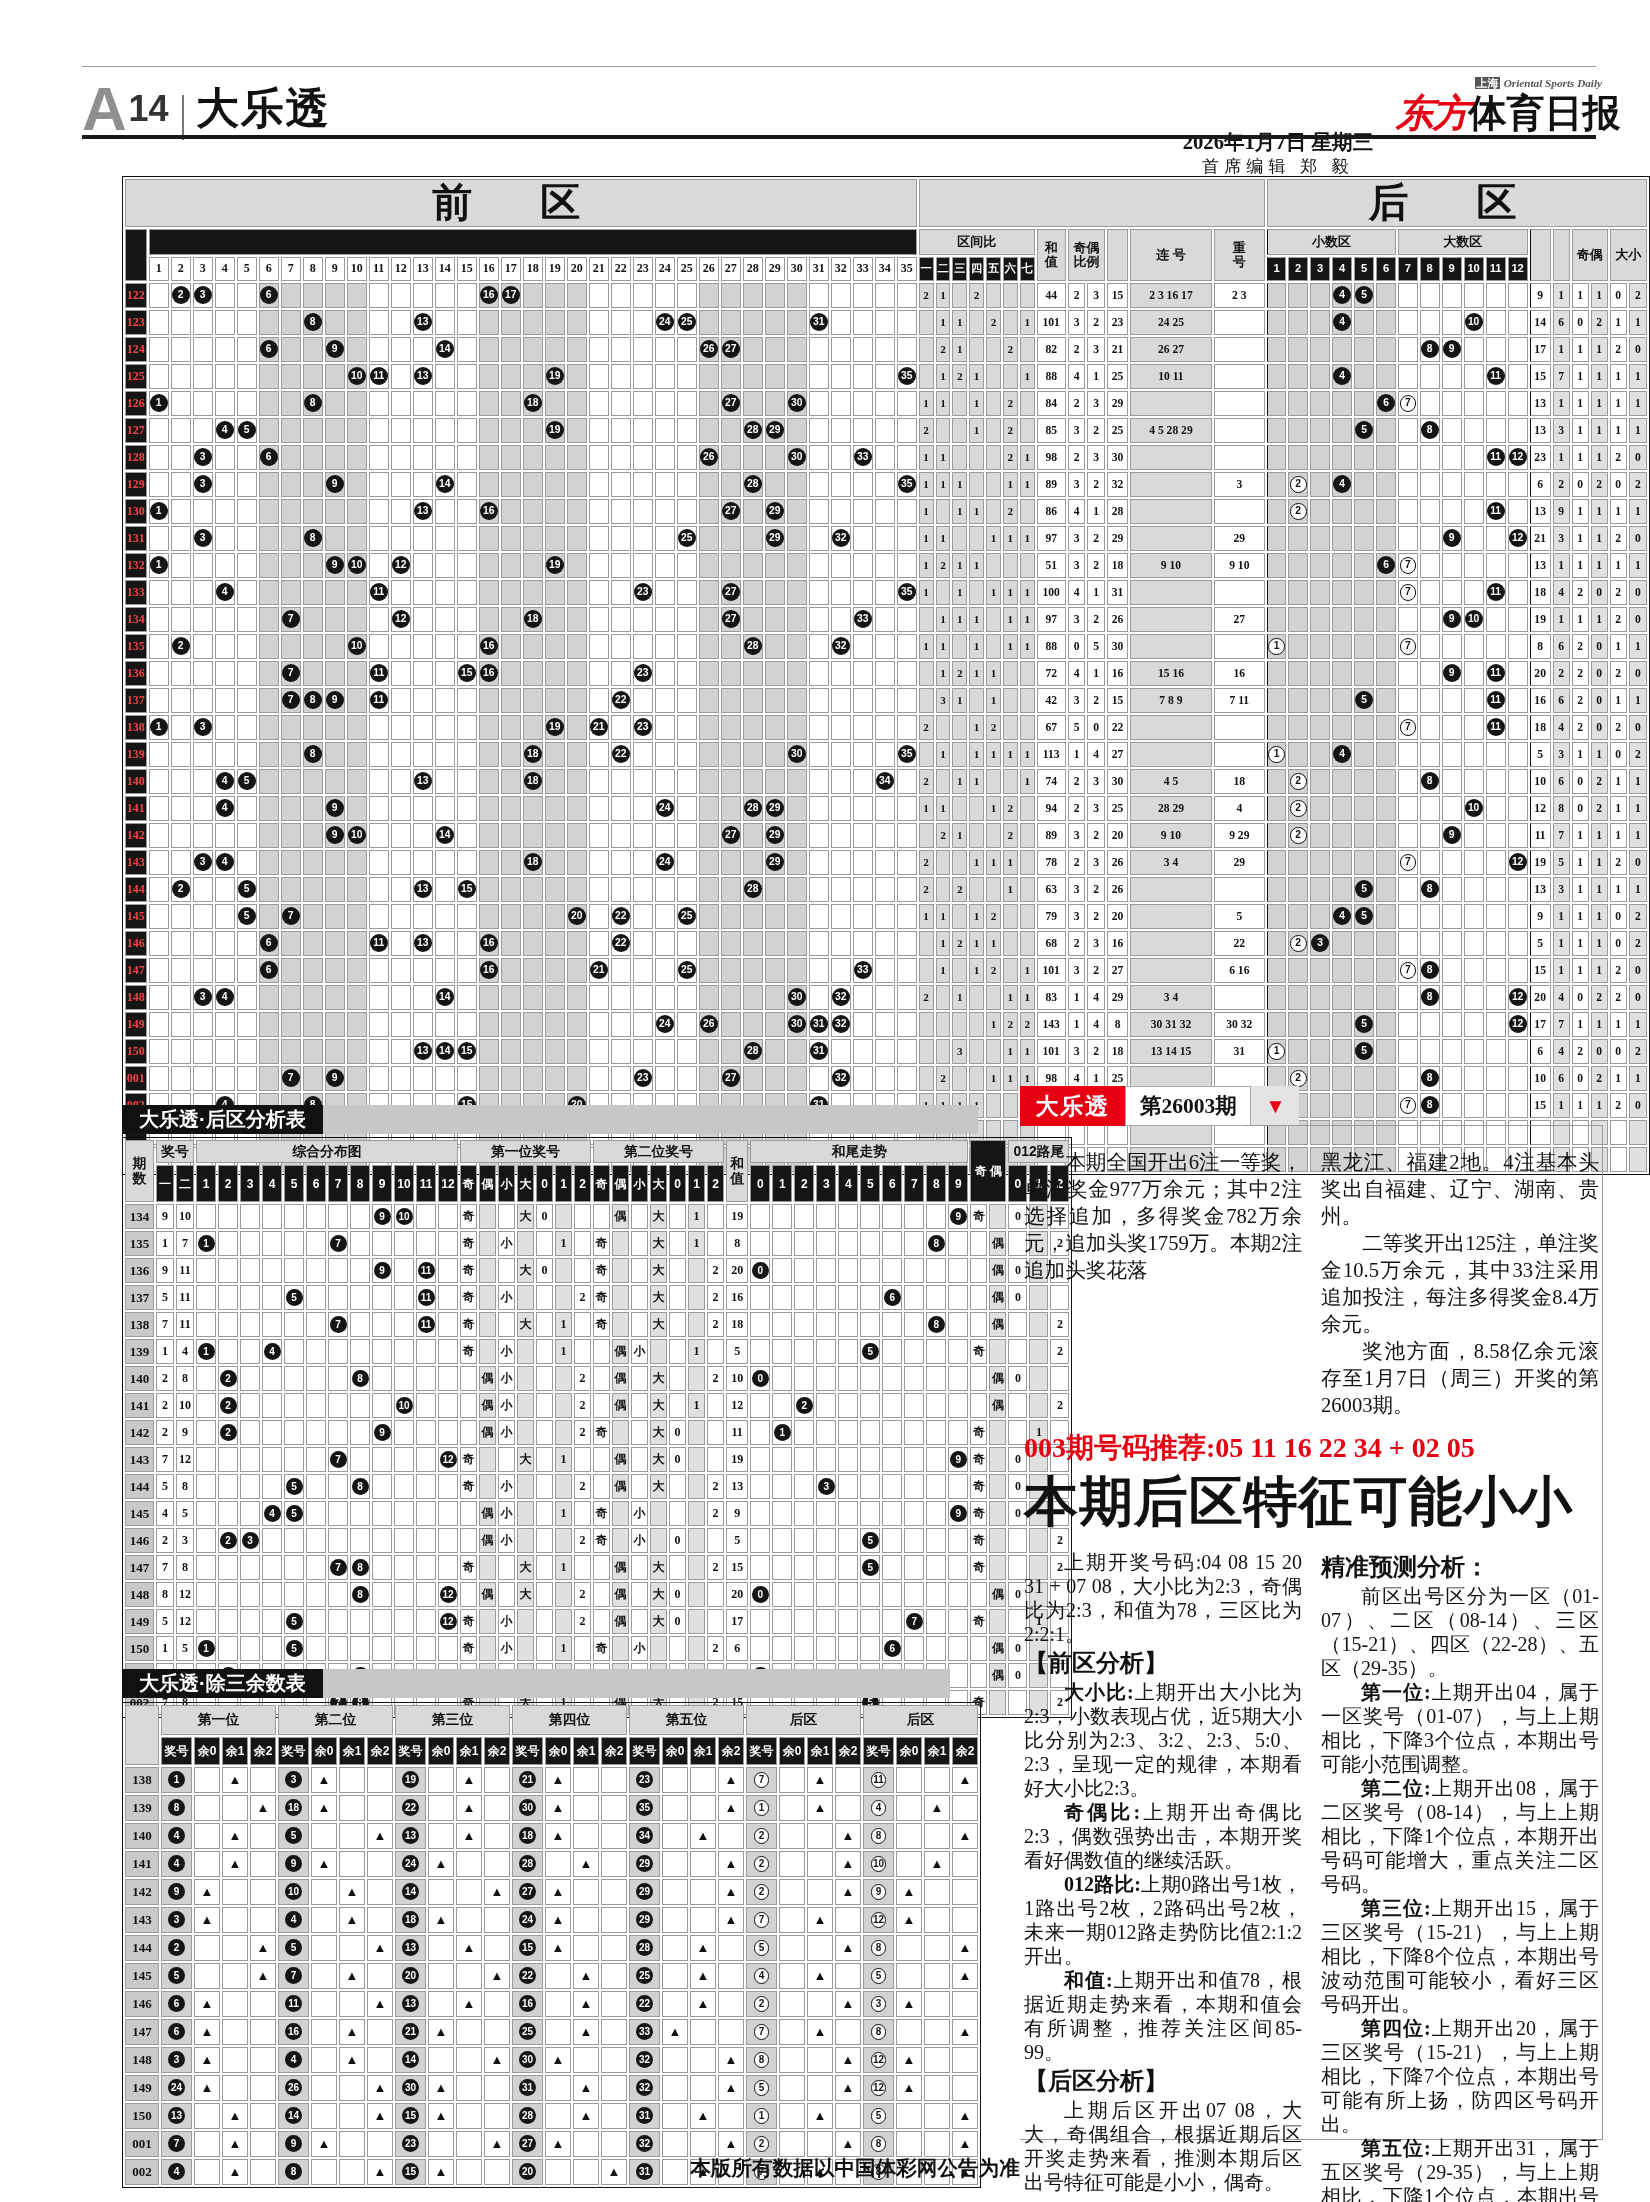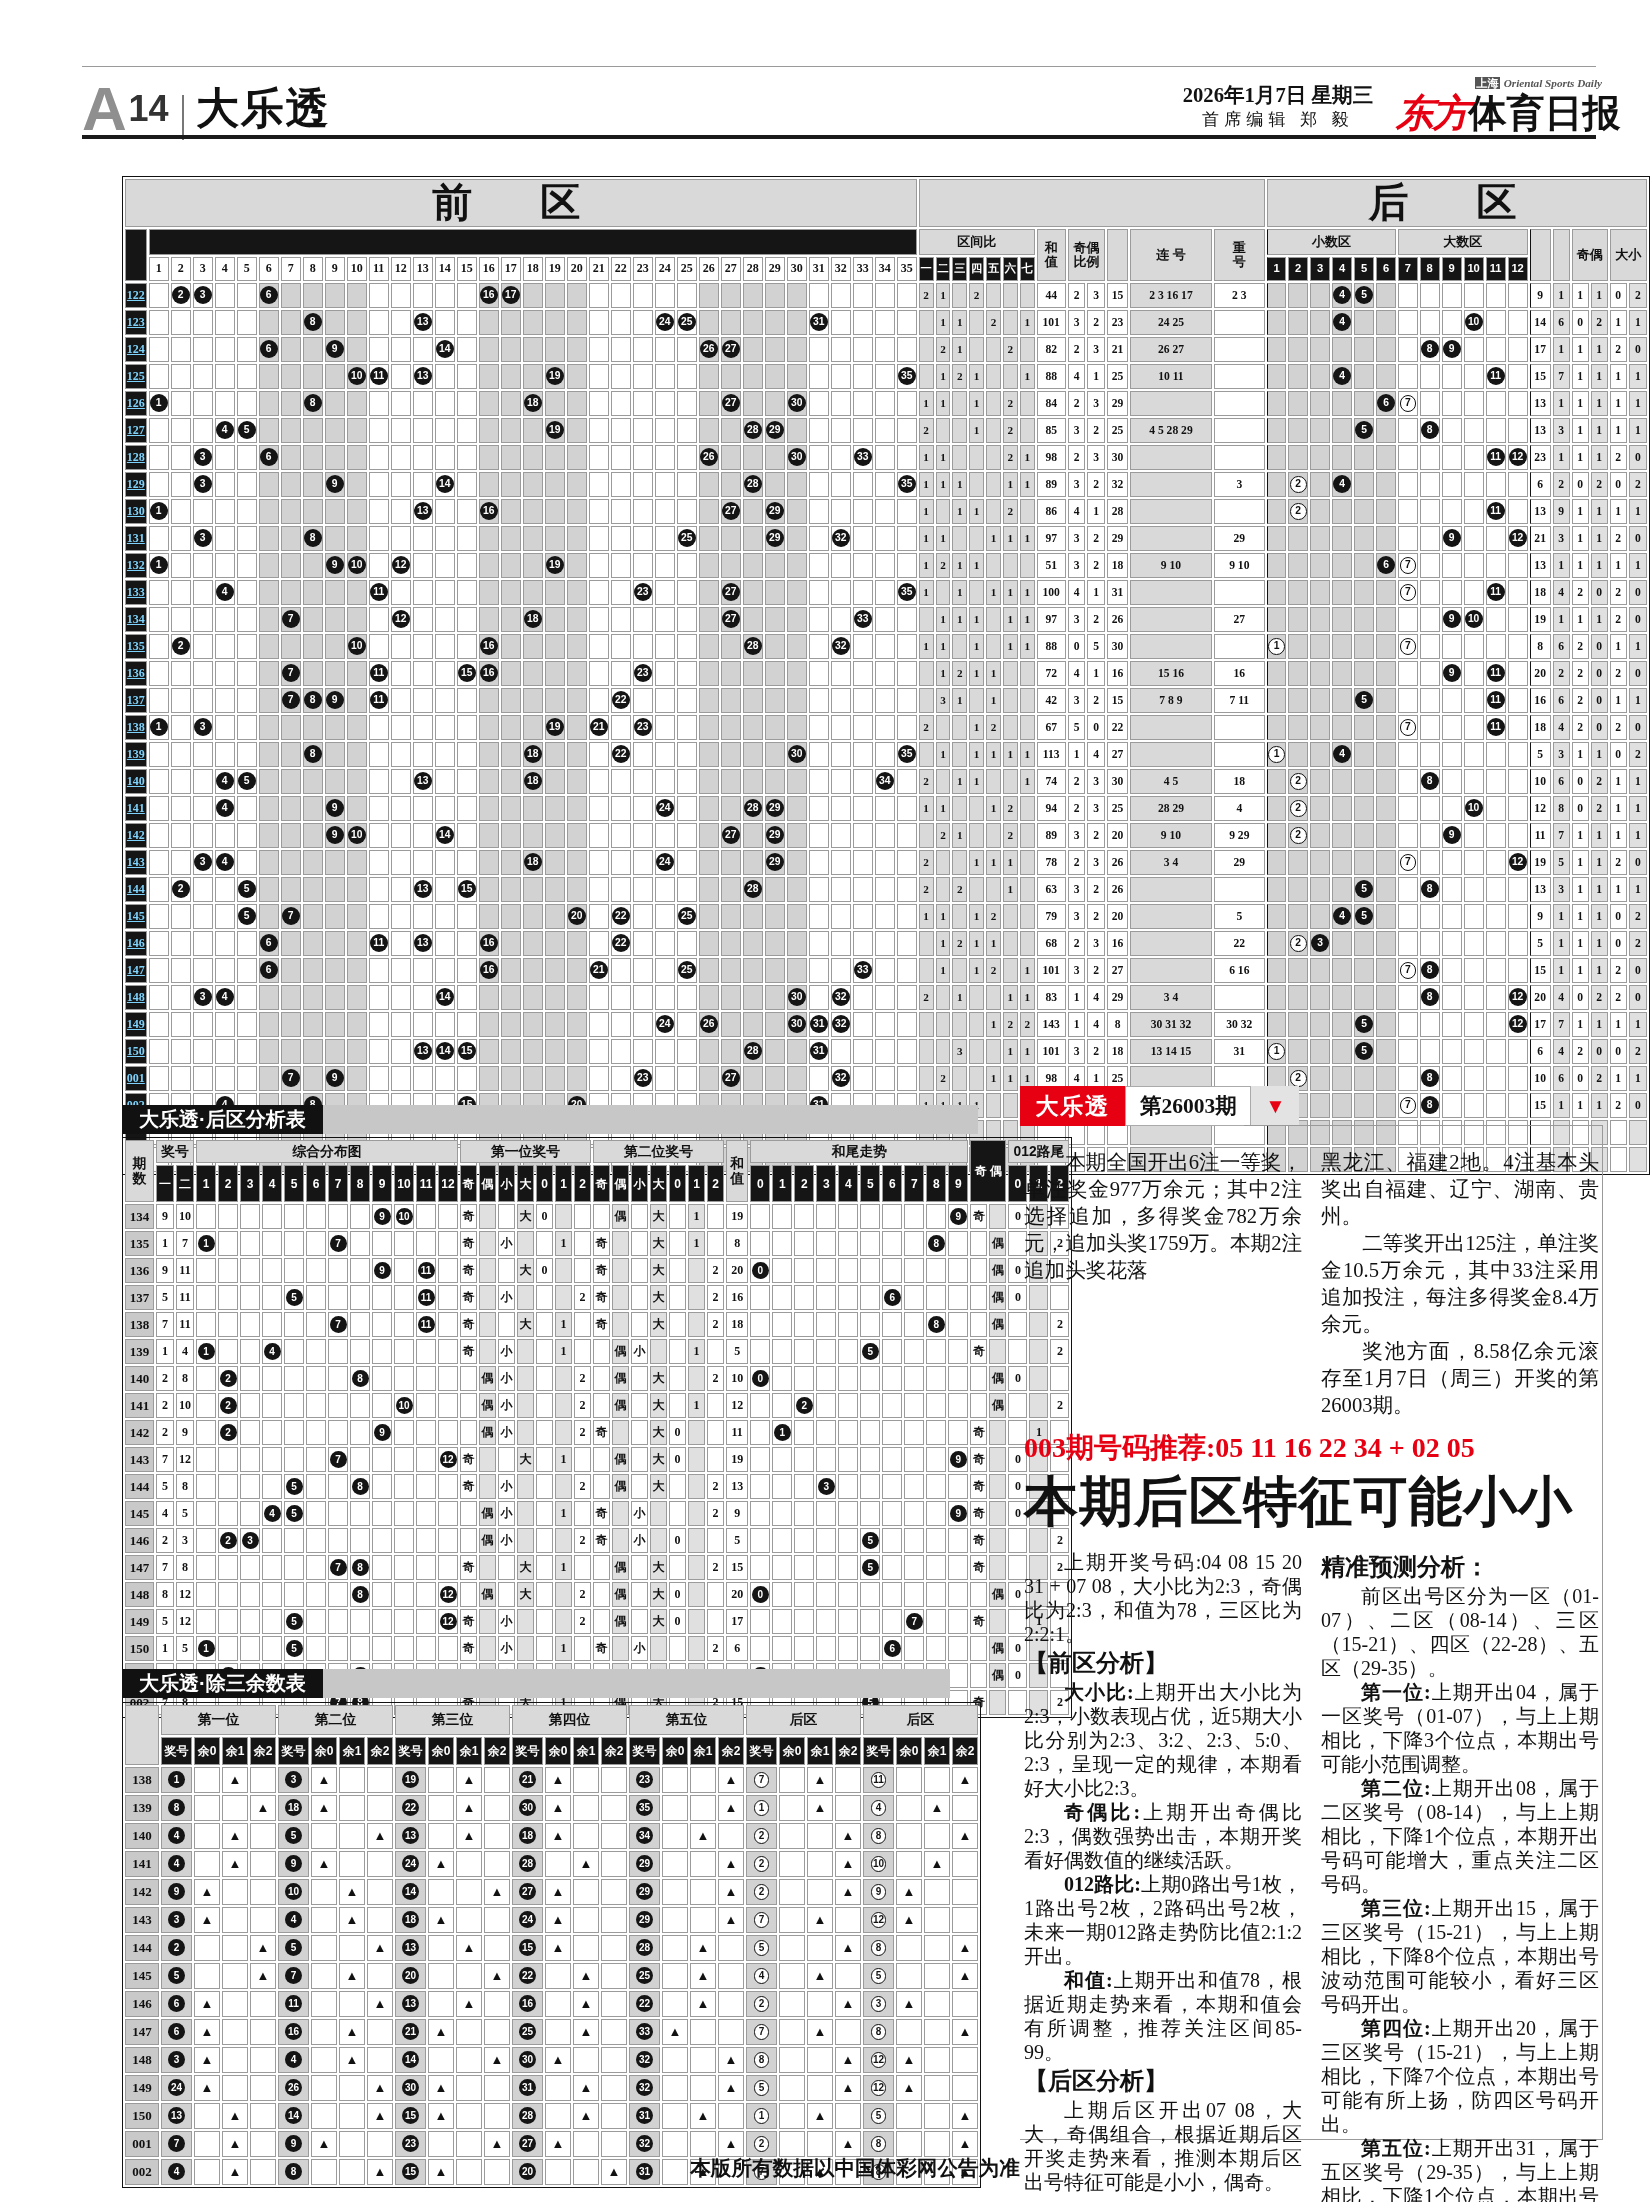--- a/index.html
+++ b/index.html
@@ -7,38 +7,38 @@
         font-family:"Liberation Serif",serif;color:#111;}
   .abs{position:absolute;}
   .hairline{background:#9a9a9a;height:0.9px;}
   
   .phead{left:82px;top:79px;width:1514px;height:60px;}
   .a-big{font:900 62px/60px "Liberation Sans",sans-serif;color:#8f8f8f;display:inline-block;vertical-align:bottom;}
   .a-num{font:900 36px/60px "Liberation Sans",sans-serif;color:#333;display:inline-block;vertical-align:bottom;margin-left:1.7px;}
   .a-div{display:inline-block;width:1.7px;height:45px;background:#777;margin:0 12px -5.2px 13.8px;}
   .a-sec{font:900 43px/60px "Liberation Serif",serif;color:#111;display:inline-block;vertical-align:bottom;letter-spacing:1.7px;}
   .dateblk{left:1179px;top:82px;width:198px;text-align:center;}
-  .d1{font:bold 20.6px/26px "Liberation Serif",serif;}
+  .d1{font:bold 20.6px/26px "Liberation Serif",serif;margin-top:47px;}
   .d2{font:17px/24px "Liberation Serif",serif;letter-spacing:5.2px;}
   .logoblk{left:1396px;top:77px;width:206px;}
   .logo-cap{font:italic bold 11.2px/13.8px "Liberation Serif",serif;color:#555;text-align:right;}
   .logo-cap .sh{background:#555;color:#fff;font-style:normal;padding:0 1.7px;margin-right:3.4px;}
   .logo-main{font:900 38px/45px "Liberation Serif",serif;white-space:nowrap;text-align:right;}
   .logo-main .df{color:#e60012;font-style:italic;letter-spacing:-1.7px;}
   .blackrule{left:82px;top:135px;width:1514px;height:4.3px;background:#1a1a1a;}
   
   #topchart{position:absolute;left:122px;top:176px;border:1.7px solid #111;}
   #topchart td{border:0.9px solid #9b9b9b;padding:0;text-align:center;vertical-align:middle;overflow:hidden;}
   #topchart .tt{background:#d9d9d9;font:bold 40px/46px "Liberation Serif",serif;height:46px;letter-spacing:29px;}
   #topchart .bbar{background:#151515;height:24px;}
   #topchart .glab{background:#d9d9d9;font:bold 13px/13.8px "Liberation Sans",sans-serif;}
   #topchart .fnum{font:bold 12px/21.5px "Liberation Serif",serif;background:#fff;height:21.5px;}
   #topchart .zc{background:#151515;color:#fff;font:bold 11.2px/21.5px "Liberation Sans",sans-serif;}
   #topchart .perh{background:#151515;}
-  #topchart td.per{background:#151515;color:#7dd3fc;font:bold 12px/23px "Liberation Serif",serif;text-decoration:underline;}
+  #topchart td.per{background:#151515;color:#ef4444;font:bold 12px/23px "Liberation Serif",serif;}
   #topchart td.fc{background:#fff;height:23px;}
   #topchart td.fc.gz{background:#d2d2d2;}
   #topchart td.zv{background:#d9d9d9;font:bold 11.2px/23px "Liberation Serif",serif;}
   #topchart td.v{background:#fff;font:bold 11.6px/23px "Liberation Serif",serif;white-space:nowrap;}
   #topchart td.g2{background:#e0e0e0;}
   #topchart td.gl{background:#d9d9d9;}
   #topchart td.bdl{border-left:1.7px solid #111;}
   .ball{display:inline-block;width:18px;height:18px;border-radius:50%;background:#141414;color:#fff;
         font:bold 10.3px/18px "Liberation Sans",sans-serif;}
   .ball.hb{background:#fff;color:#111;border:1.7px solid #111;width:14.6px;height:14.6px;line-height:14.6px;}

